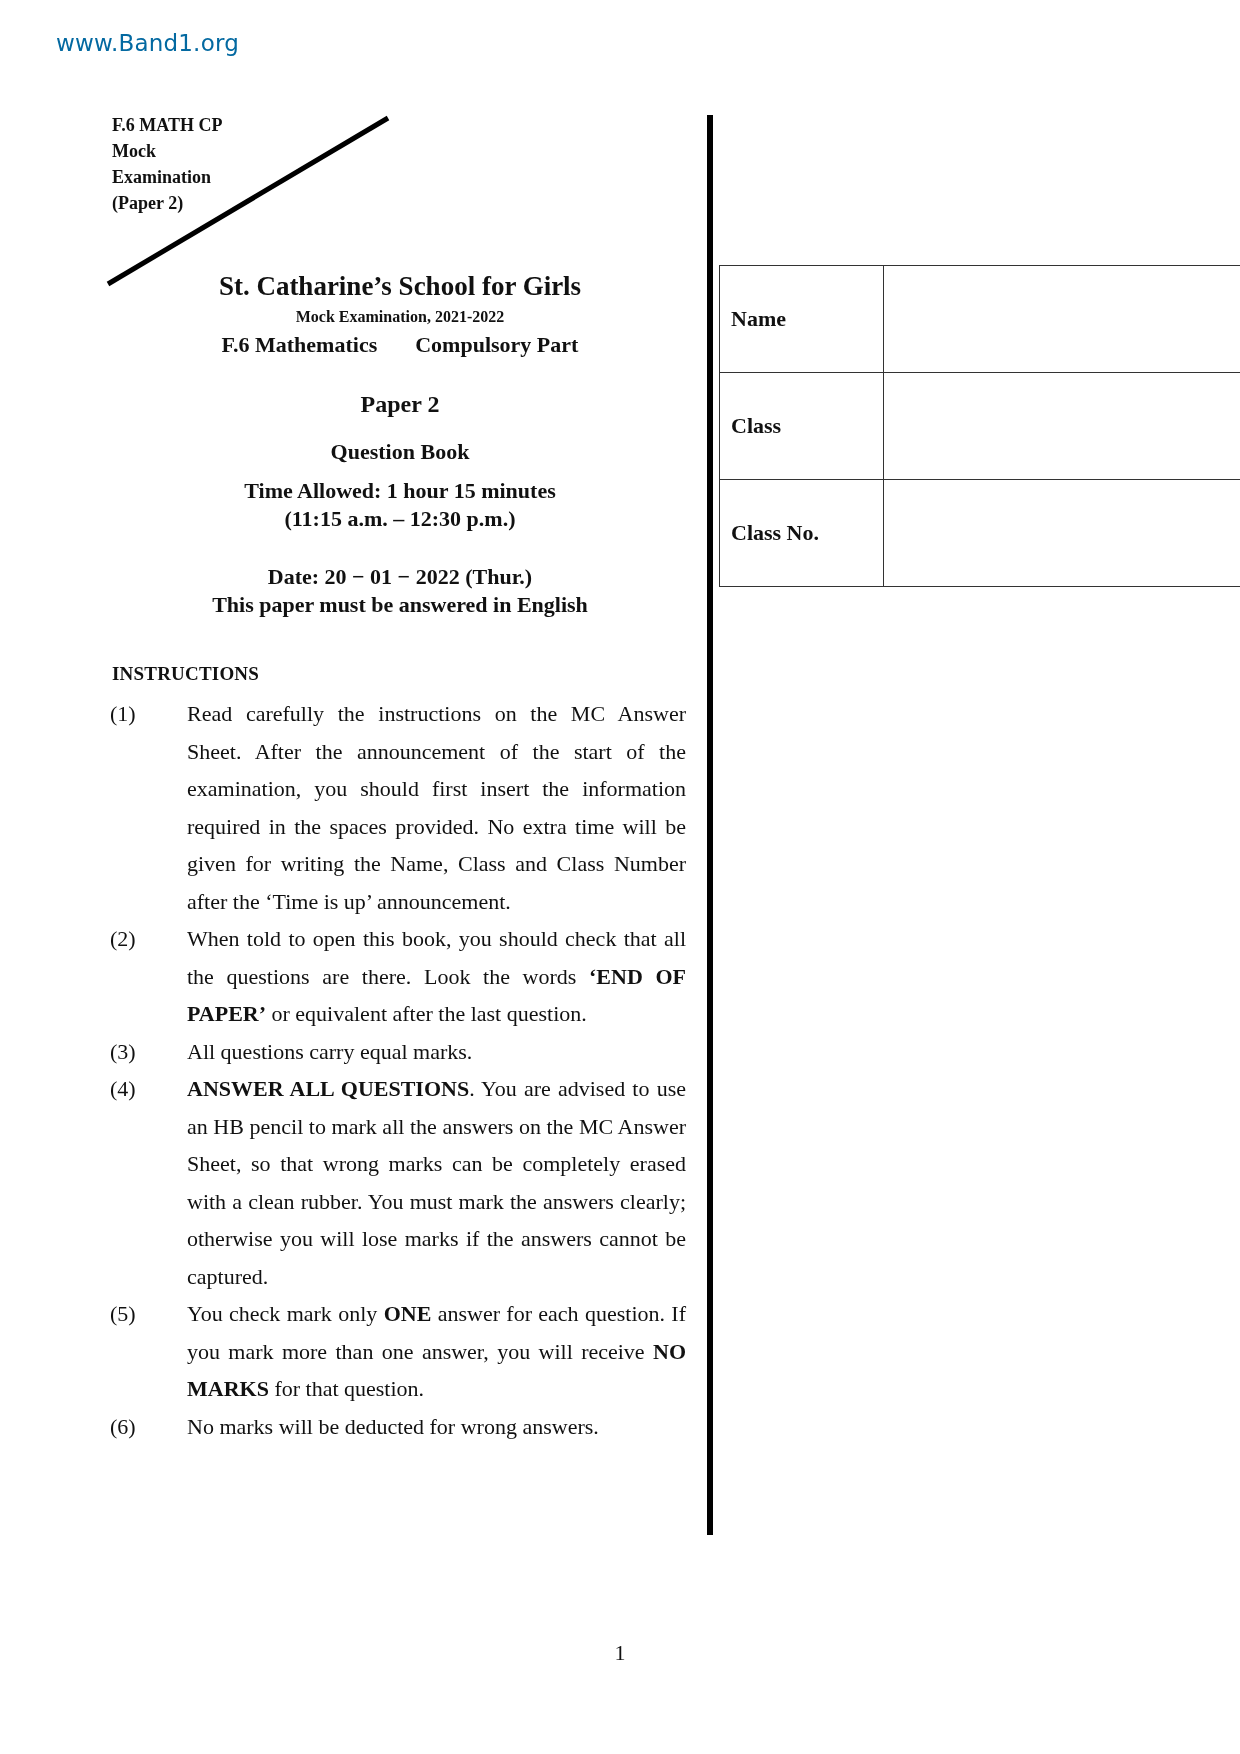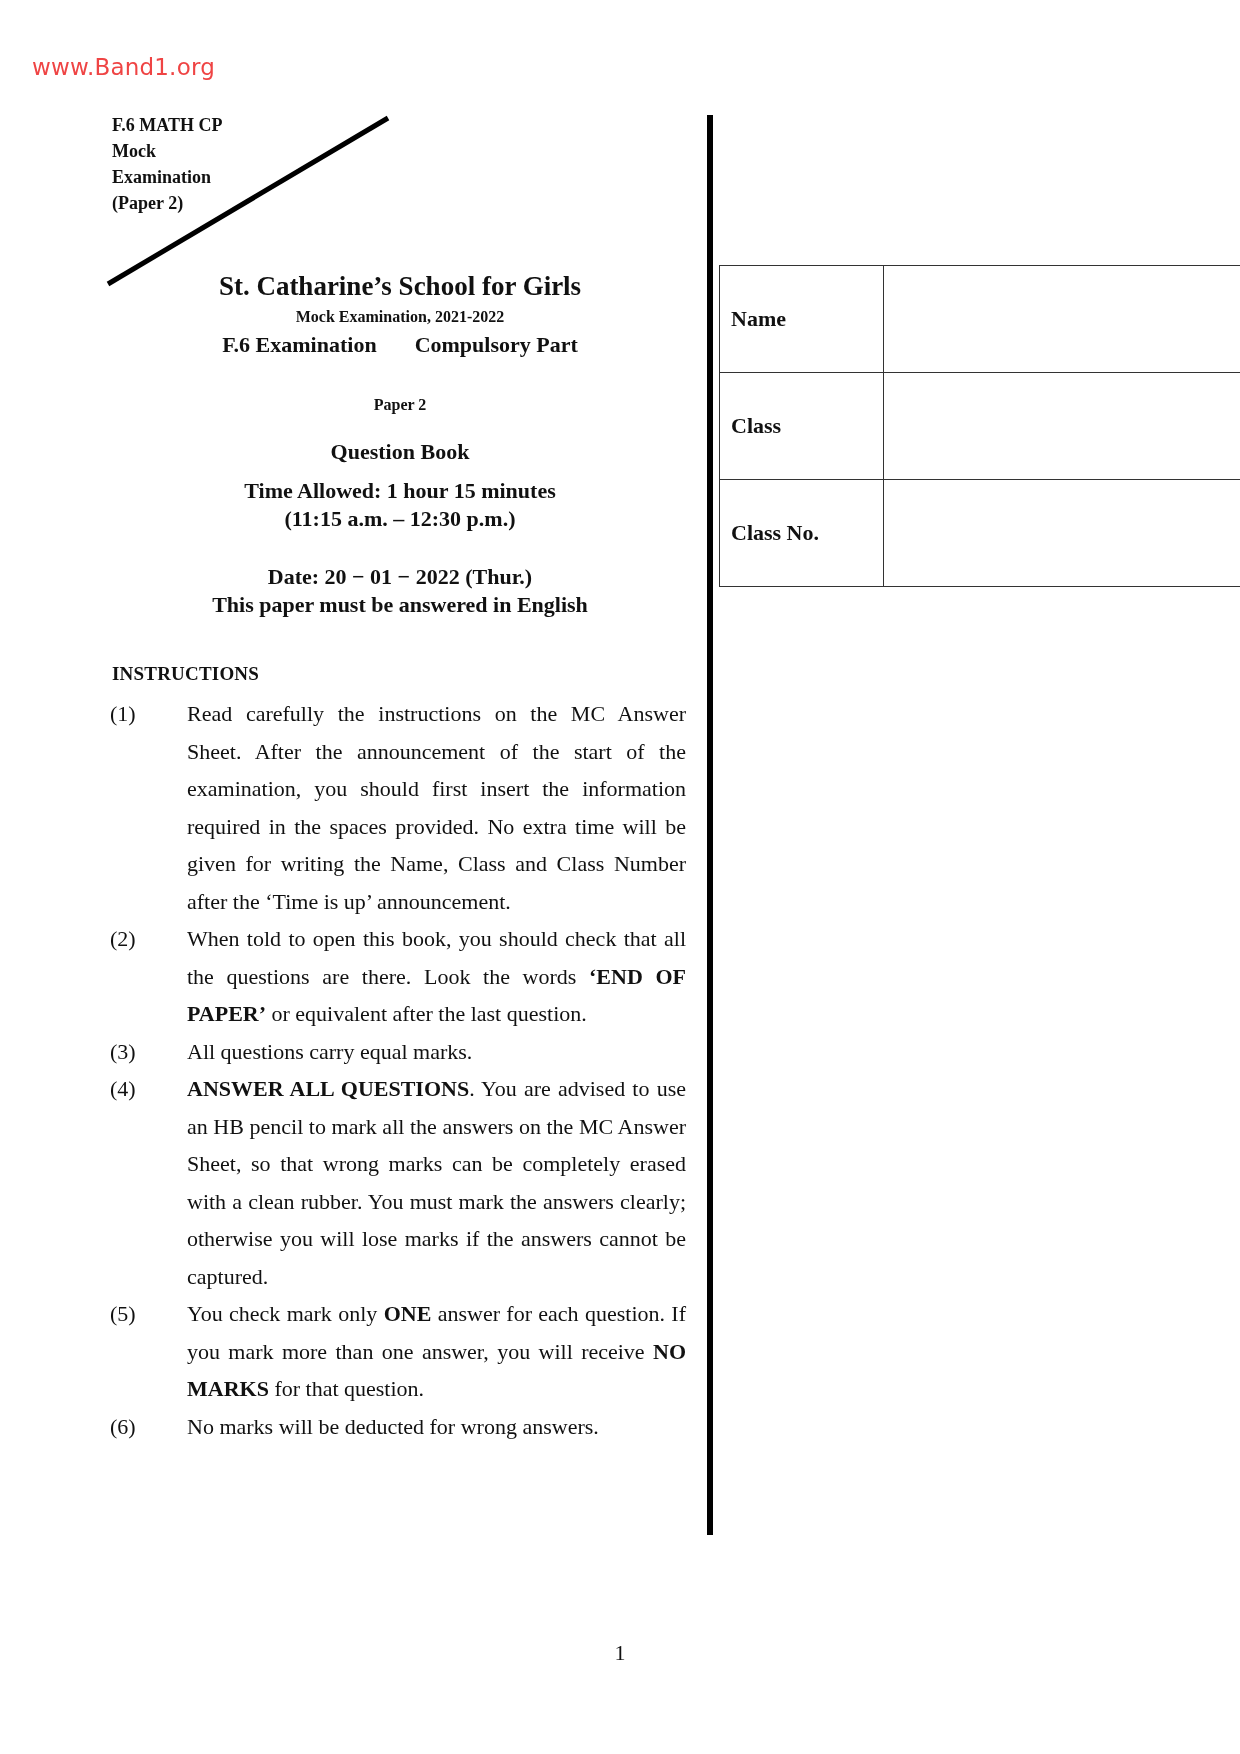--- a/index.html
+++ b/index.html
@@ -10,27 +10,26 @@
     body {
       width: 1240px;
       height: 1754px;
       position: relative;
       overflow: hidden;
       color: #111111;
       font-family: "Liberation Serif", serif;
     }
     .watermark {
       position: absolute;
-      left: 32px;
+      left: 56px;
       top: 30px;
       font-family: "DejaVu Sans", sans-serif;
       font-size: 23px;
-      color: #ef4444;
+      color: #0369a1;
       letter-spacing: 0.2px;
-      margin-top: 24px;
     }
     .corner-label {
       position: absolute;
       left: 112px;
       top: 112px;
       font-weight: bold;
       font-size: 18px;
       line-height: 26px;
     }
     .corner-label div { white-space: nowrap; }
@@ -54,21 +53,21 @@
       position: absolute;
       left: 100px;
       width: 600px;
       text-align: center;
       font-weight: bold;
     }
     .school-name { top: 270px; font-size: 27px; line-height: 32px; }
     .exam-line { top: 303px; font-size: 16px; line-height: 27px; }
     .subject-line { top: 331px; font-size: 22px; line-height: 27px; }
     .subject-line span + span { margin-left: 38px; }
-    .paper-line { top: 391px; font-size: 16px; line-height: 27px; }
+    .paper-line { top: 391px; font-size: 24px; line-height: 27px; }
     .book-line { top: 419px; font-size: 22px; line-height: 27px; margin-top: 19px; }
     .time-line { top: 477px; font-size: 22px; line-height: 27px; }
     .period-line { top: 505px; font-size: 22px; line-height: 27px; }
     .date-line { top: 563px; font-size: 22px; line-height: 27px; }
     .lang-line { top: 591px; font-size: 22px; line-height: 27px; }
 
     .info-table {
       position: absolute;
       left: 719px;
       top: 265px;
@@ -147,21 +146,21 @@
 
 <svg class="diagonal" viewBox="0 0 1240 400" width="1240" height="400">
   <line x1="108" y1="284" x2="388" y2="118" stroke="#000000" stroke-width="5" stroke-linecap="butt"></line>
 </svg>
 
 <div class="vrule"></div>
 
 <div class="header-block school-name">St. Catharine’s School for Girls</div>
 <div class="header-block exam-line">Mock Examination, 2021-2022</div>
 <div class="header-block subject-line">
-  <span>F.6 Examination</span><span>Compulsory Part</span>
+  <span>F.6 Mathematics</span><span>Compulsory Part</span>
 </div>
 <div class="header-block paper-line">Paper 2</div>
 <div class="header-block book-line">Question Book</div>
 <div class="header-block time-line">Time Allowed: 1 hour 15 minutes</div>
 <div class="header-block period-line">(11:15 a.m. – 12:30 p.m.)</div>
 <div class="header-block date-line">Date: 20 − 01 − 2022 (Thur.)</div>
 <div class="header-block lang-line">This paper must be answered in English</div>
 
 <table class="info-table">
   <tbody>

